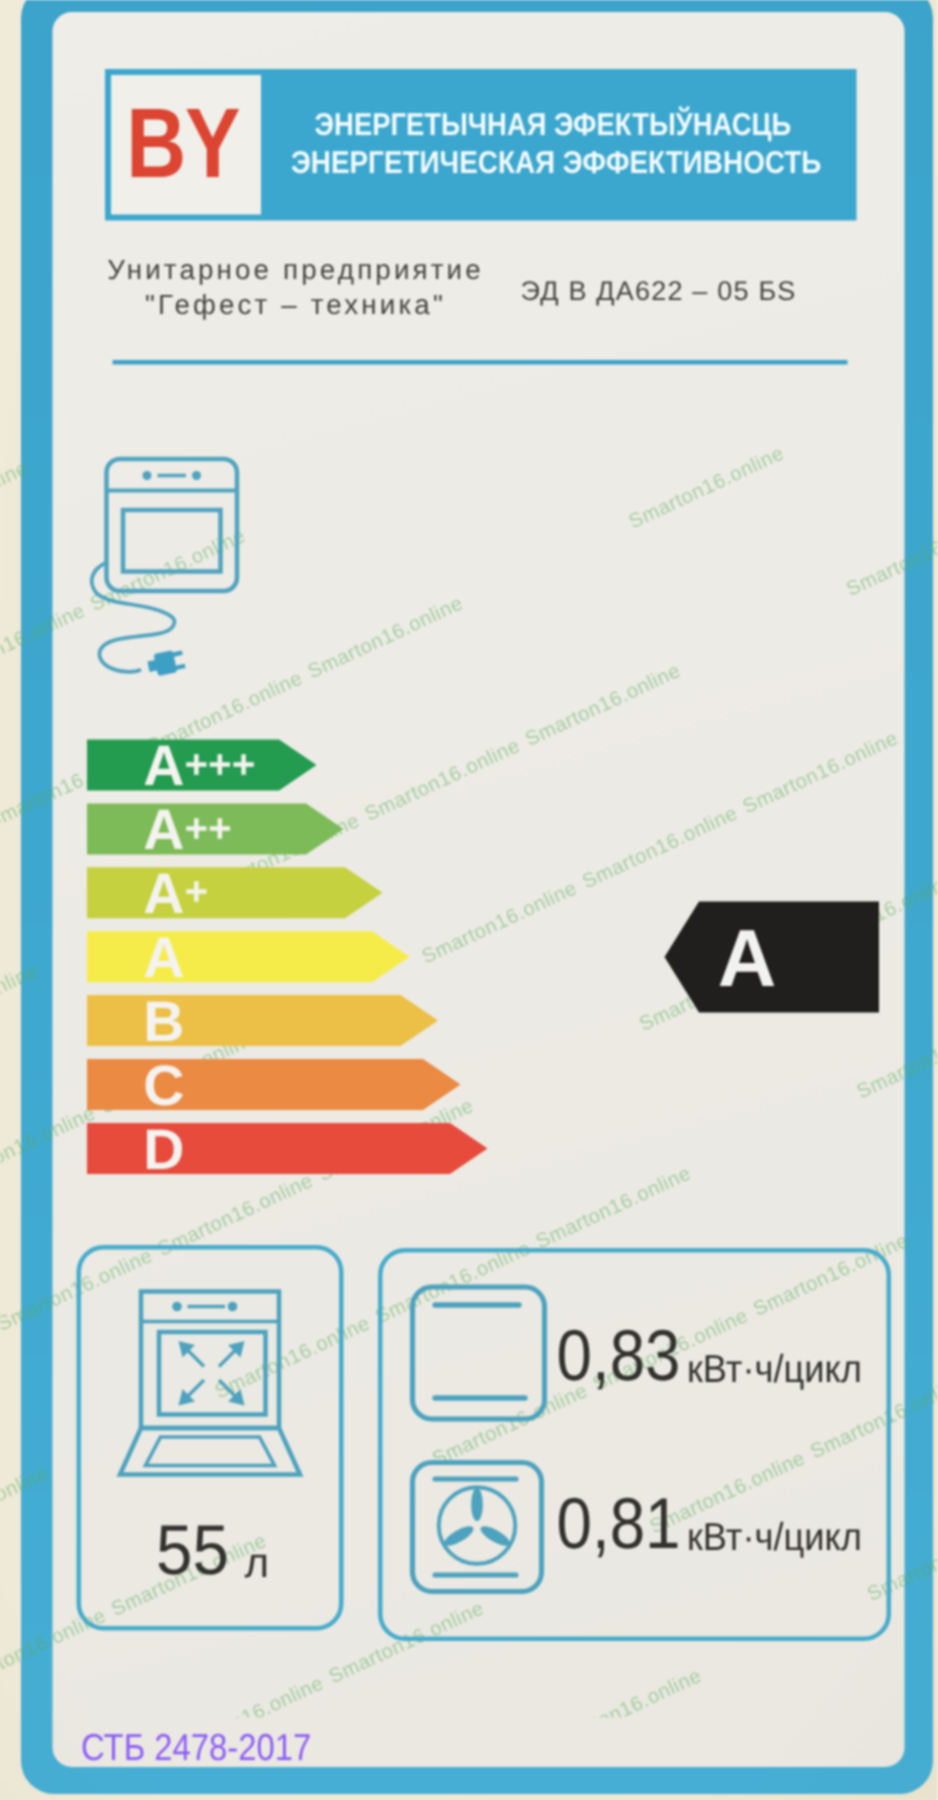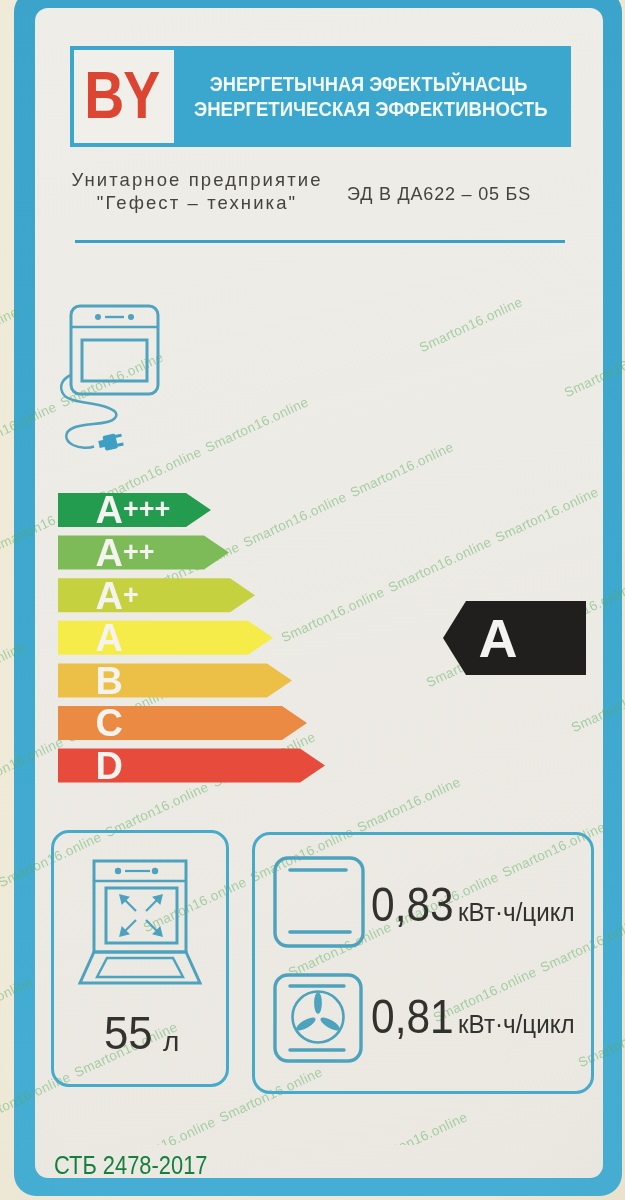--- a/index.html
+++ b/index.html
@@ -196,13 +196,13 @@
     </g>
   </g>
 </svg>
 
 <div class="abs" style="left:371px;top:989px;font-size:48px;color:#33312D;transform:scaleX(.885);transform-origin:left top">0,81</div>
 
 <div class="abs" style="left:458px;top:1009px;font-size:26px;color:#33312D;white-space:nowrap"><span style="display:inline-block;transform:scaleX(.93);transform-origin:left top">кВт·ч/цикл</span></div>
 
 <div class="abs" style="left:0;top:0;width:625px;height:1200px;background:radial-gradient(ellipse 120% 115% at 48% 42%, rgba(0,0,0,0) 55%, rgba(70,60,40,0.05) 85%, rgba(70,60,40,0.09) 100%);pointer-events:none"></div>
 
-<div class="abs" style="left:54px;top:1151px;font-size:25px;color:#15803d;white-space:nowrap"><span style="display:inline-block;transform:scaleX(.875);transform-origin:left top">СТБ 2478-2017</span></div>
+<div class="abs" style="left:54px;top:1151px;font-size:25px;color:#8b5cf6;white-space:nowrap"><span style="display:inline-block;transform:scaleX(.875);transform-origin:left top">СТБ 2478-2017</span></div>
 
 </body></html>

